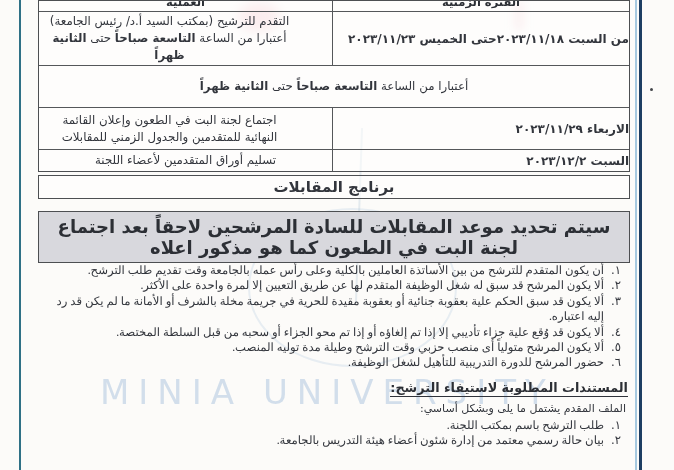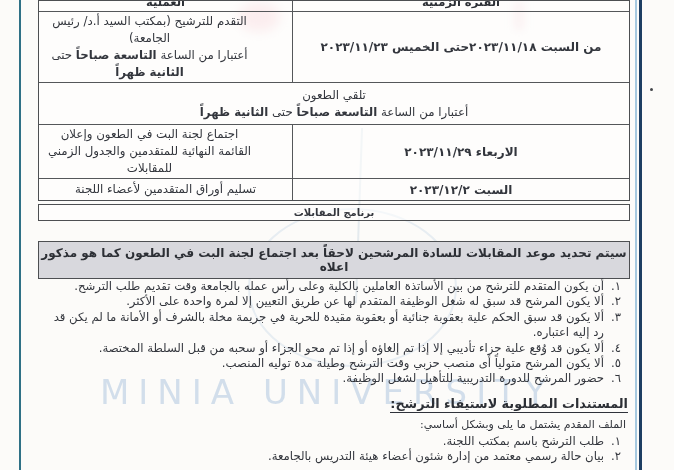--- a/index.html
+++ b/index.html
@@ -26,37 +26,37 @@
 
   
   .tbl{border:1.5px solid #4d4f52;background:rgba(255,255,255,0.55);}
   .trow{display:flex;}
   .trow + .trow{border-top:1.2px solid #55575a;}
   .trow-head{height:10px;overflow:hidden;}
   .head-clip{display:block;margin-top:-8px;font-weight:bold;font-size:11.5px;text-align:center;width:100%;color:#2c2f35;}
   .cell-action{flex:1;display:flex;flex-direction:column;justify-content:center;
                text-align:center;font-size:11.8px;line-height:17px;padding:1px 6px;}
   .cell-period{width:296px;flex:none;border-left:1.2px solid #55575a;display:flex;align-items:center;
-               justify-content:center;font-weight:bold;font-size:12px;padding:1px 20px;text-align:center;}
+               font-weight:bold;font-size:12px;padding:1px 0;text-align:center;}
   .r-tall{min-height:41px;gap:32px;}
   .r-short{min-height:21px;}
   .b{font-weight:bold;}
   .program{margin-top:3px;border:1.5px solid #4d4f52;text-align:center;font-weight:bold;
-           font-size:10px;padding:2px 0;background:rgba(255,255,255,0.55);}
-  .notice{margin-top:20px;border:1.4px solid #4d4f52;background:#d8d8dd;text-align:center;
-          font-weight:bold;font-size:12px;padding:4px 2px;color:#2c2f35;}
+           font-size:15px;padding:2px 0;background:rgba(255,255,255,0.55);}
+  .notice{margin-top:12px;border:1.4px solid #4d4f52;background:#d8d8dd;text-align:center;
+          font-weight:bold;font-size:18px;padding:4px 2px;color:#2c2f35;}
 
   
   .sec-head{display:inline-block;font-weight:bold;font-size:12.8px;color:#2c2f35;
             border-bottom:1.4px solid #2f323a;margin:9px 2px 3px 0;padding-bottom:1px;}
   .intro{font-size:11px;line-height:16px;margin:1px 4px 1px 0;}
   .list{font-size:11.7px;padding:0 2px 0 0;}
   .li{display:flex;line-height:15.4px;}
   .li .num{flex:none;width:24px;text-align:center;}
-  .li .txt{flex:1;padding-left:2px;}
+  .li .txt{flex:1;padding-left:2px;font-family:Liberation Serif, serif;}
 </style>
 </head>
 <body>
 
 <div class="page">
 
   <div class="edge-left"></div>
   <div class="edge-right-light"></div>
   <div class="edge-right-dark"></div>
 
@@ -84,21 +84,20 @@
         <div class="cell-period">من السبت ٢٠٢٣/١١/١٨حتى الخميس ٢٠٢٣/١١/٢٣</div>
         <div class="cell-action">
           <div>التقدم للترشيح (بمكتب السيد أ.د/ رئيس الجامعة)</div>
           <div><span>أعتبارا من الساعة </span><span class="b">التاسعة صباحاً</span><span> حتى </span><span class="b">الثانية ظهراً</span></div>
         </div>
       </div>
 
 
       <div class="trow r-tall">
         <div class="cell-action">
-          <div>تلقي الطعون</div>
           <div><span>أعتبارا من الساعة </span><span class="b">التاسعة صباحاً</span><span> حتى </span><span class="b">الثانية ظهراً</span></div>
         </div>
       </div>
 
       <div class="trow r-tall">
         <div class="cell-period">الاربعاء ٢٠٢٣/١١/٢٩</div>
         <div class="cell-action">
           <div>اجتماع لجنة البت في الطعون وإعلان القائمة النهائية للمتقدمين والجدول الزمني للمقابلات</div>
         </div>
       </div>

